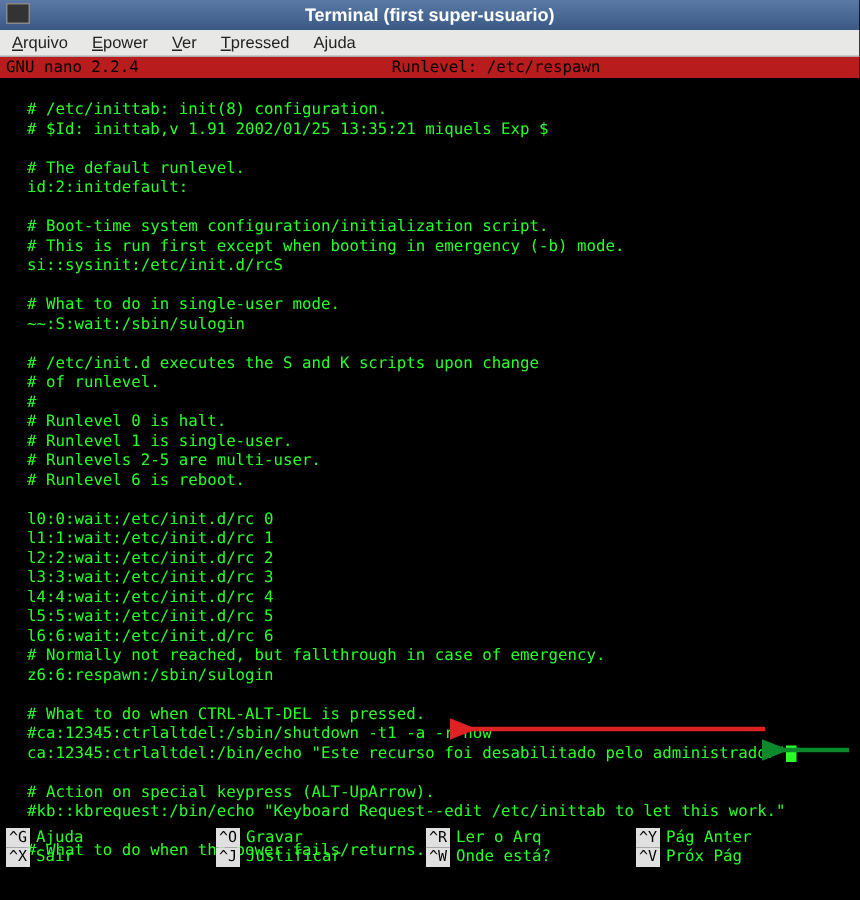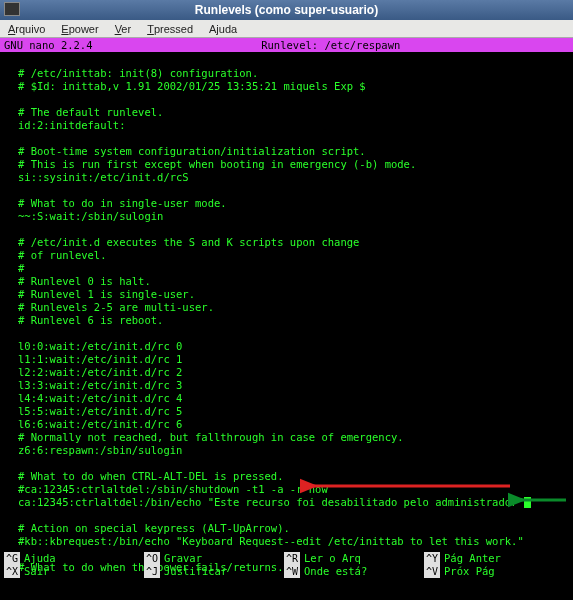--- a/index.html
+++ b/index.html
@@ -40,21 +40,21 @@
     padding: 4px 8px;
     gap: 16px;
     font-family: sans-serif;
     font-size: 11px;
     color: #222;
     border-bottom: 1px solid #aaa;
   }
   .menubar .menu-item .underline { text-decoration: underline; }
   .menubar .menu-item { cursor: default; }
   .editor-header {
-    background: #d946ef;
+    background: #b91c1c;
     color: #000;
     height: 14px;
     display: flex;
     align-items: center;
     font-size: 10.5px;
     padding: 0 4px;
   }
   .editor-header .left  { flex: 0 0 auto; }
   .editor-header .spacer{ flex: 1; }
   .editor-body {
@@ -99,21 +99,21 @@
     color: #000;
     padding: 0 2px;
     font-size: 10px;
   }
 </style>
 </head>
 <body>
 
 <div class="titlebar">
   <div class="window-icon"></div>
-  <span>Runlevels (como super-usuario)</span>
+  <span>Terminal (first super-usuario)</span>
 </div>
 
 <div class="menubar">
   <span class="menu-item"><span class="underline">A</span><span>rquivo</span></span>
   <span class="menu-item"><span class="underline">E</span><span>power</span></span>
   <span class="menu-item"><span class="underline">V</span><span>er</span></span>
   <span class="menu-item"><span class="underline">T</span><span>pressed</span></span>
   <span class="menu-item">A<span class="underline">j</span><span>uda</span></span>
 </div>
 

